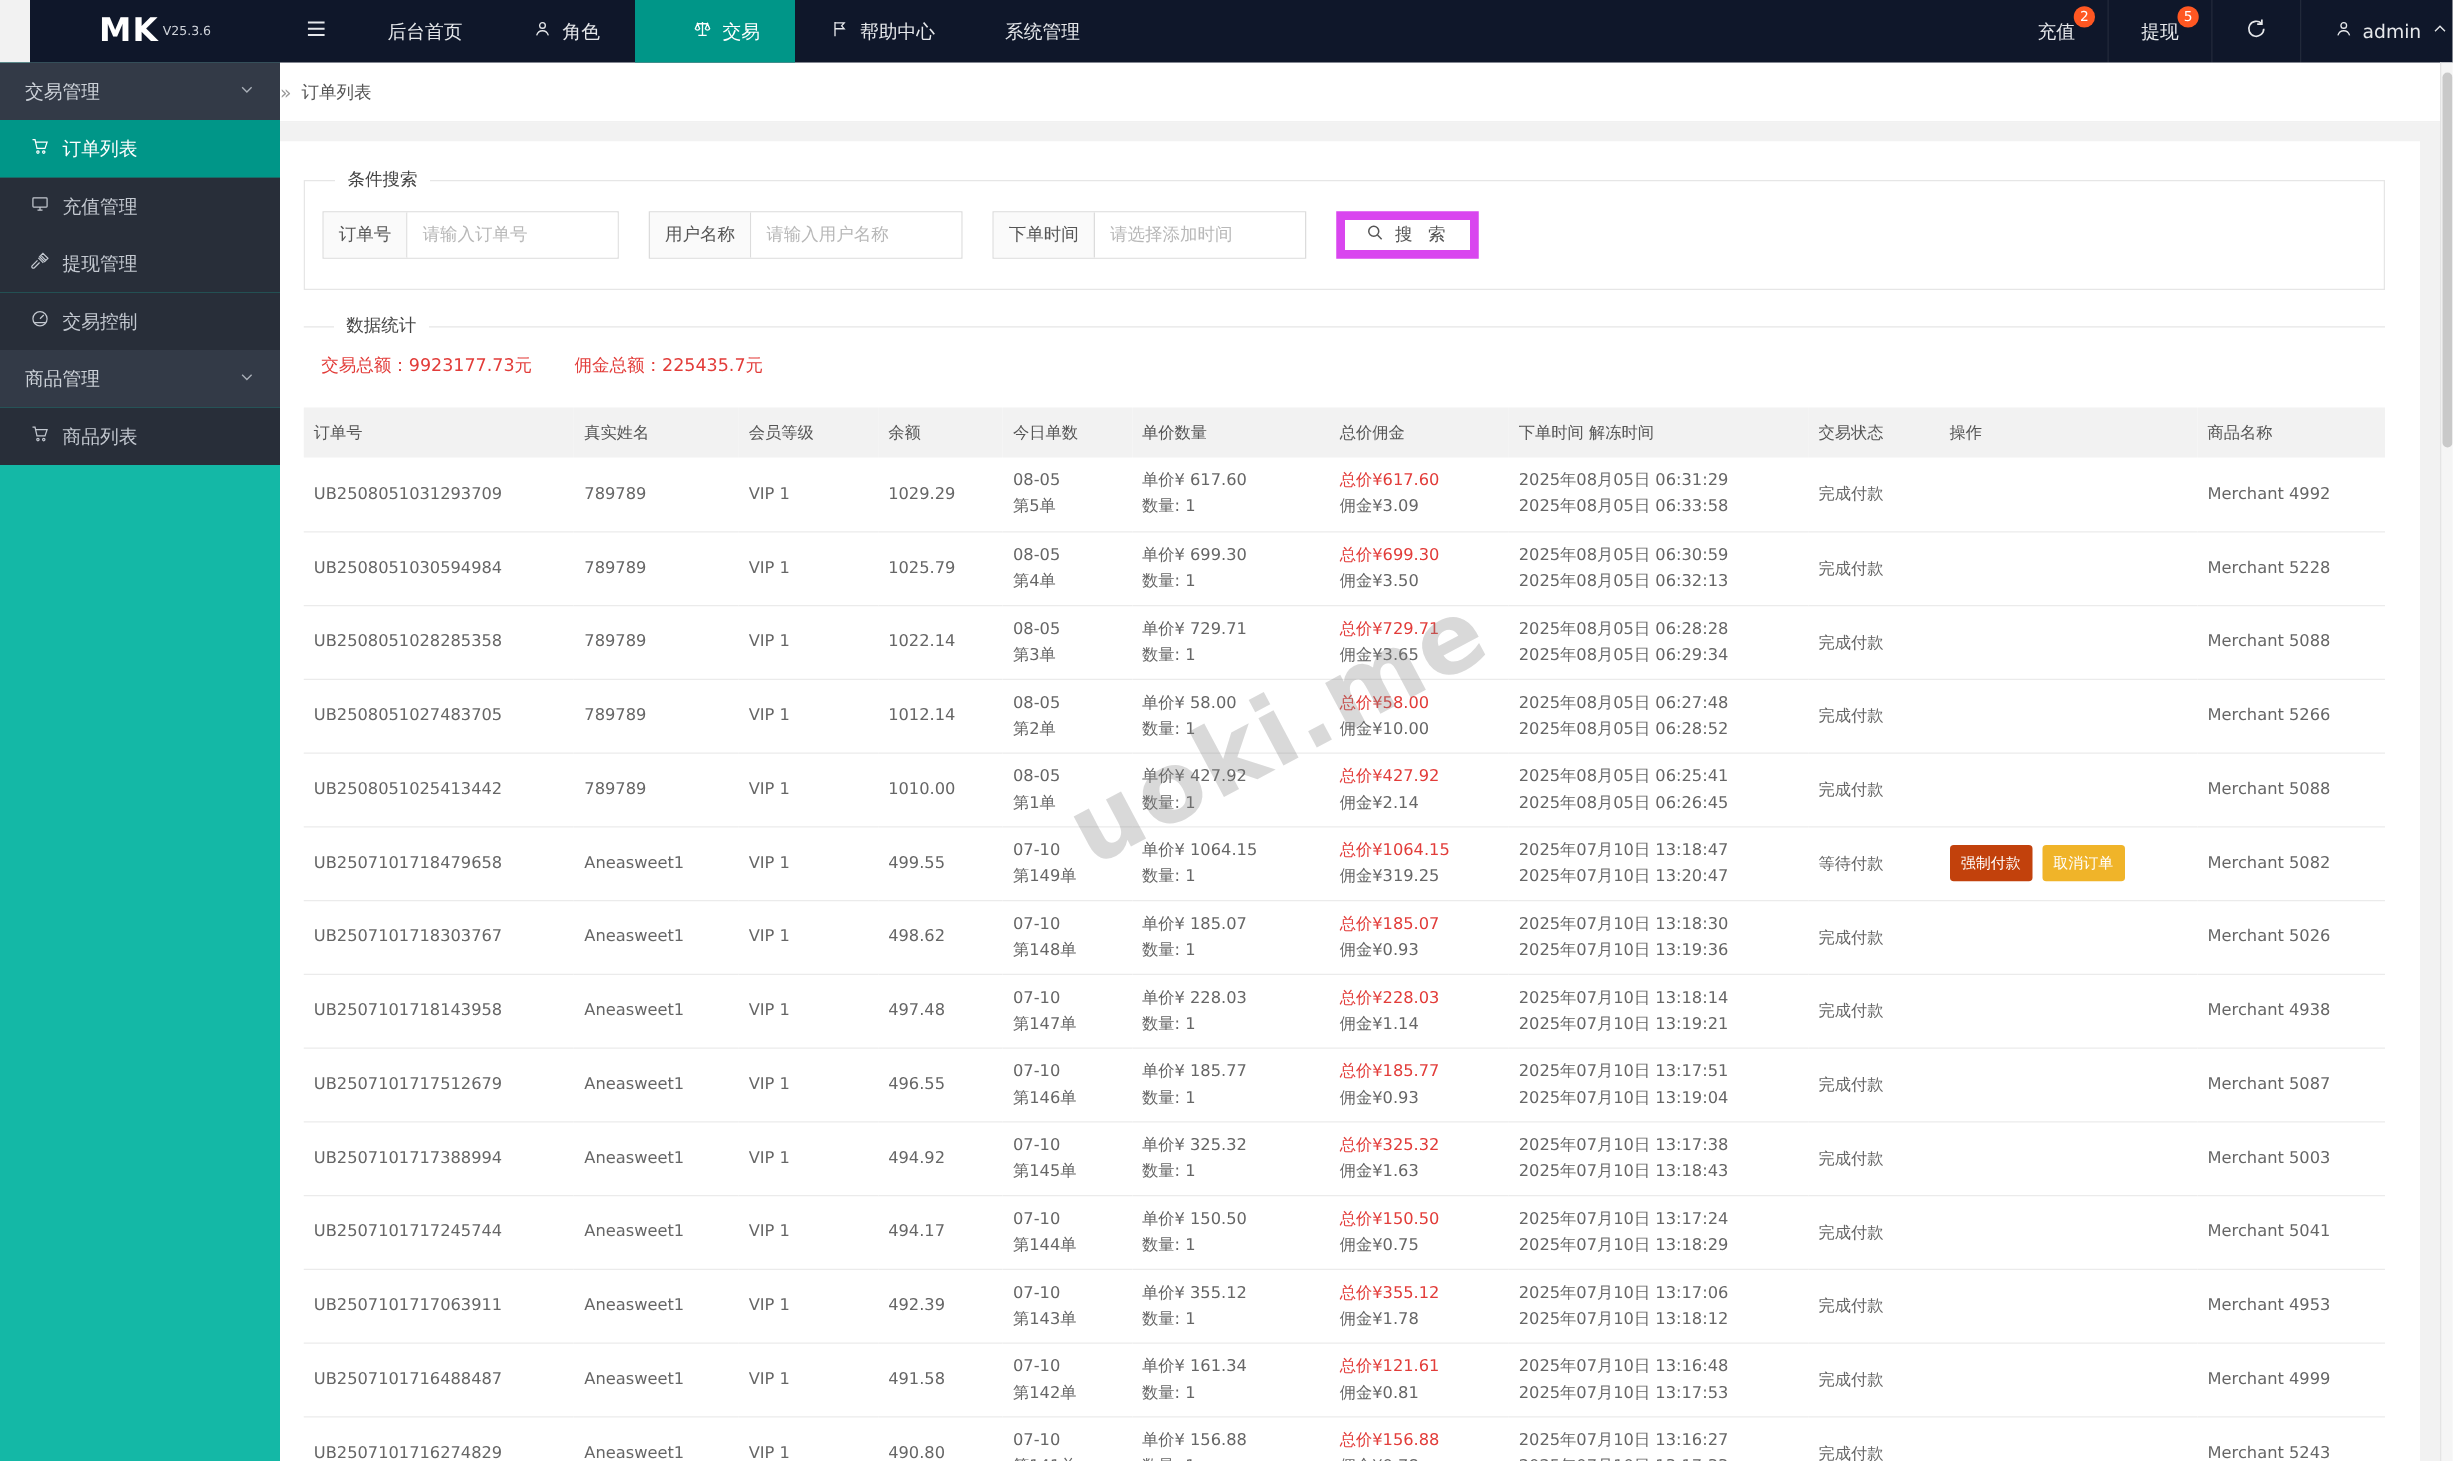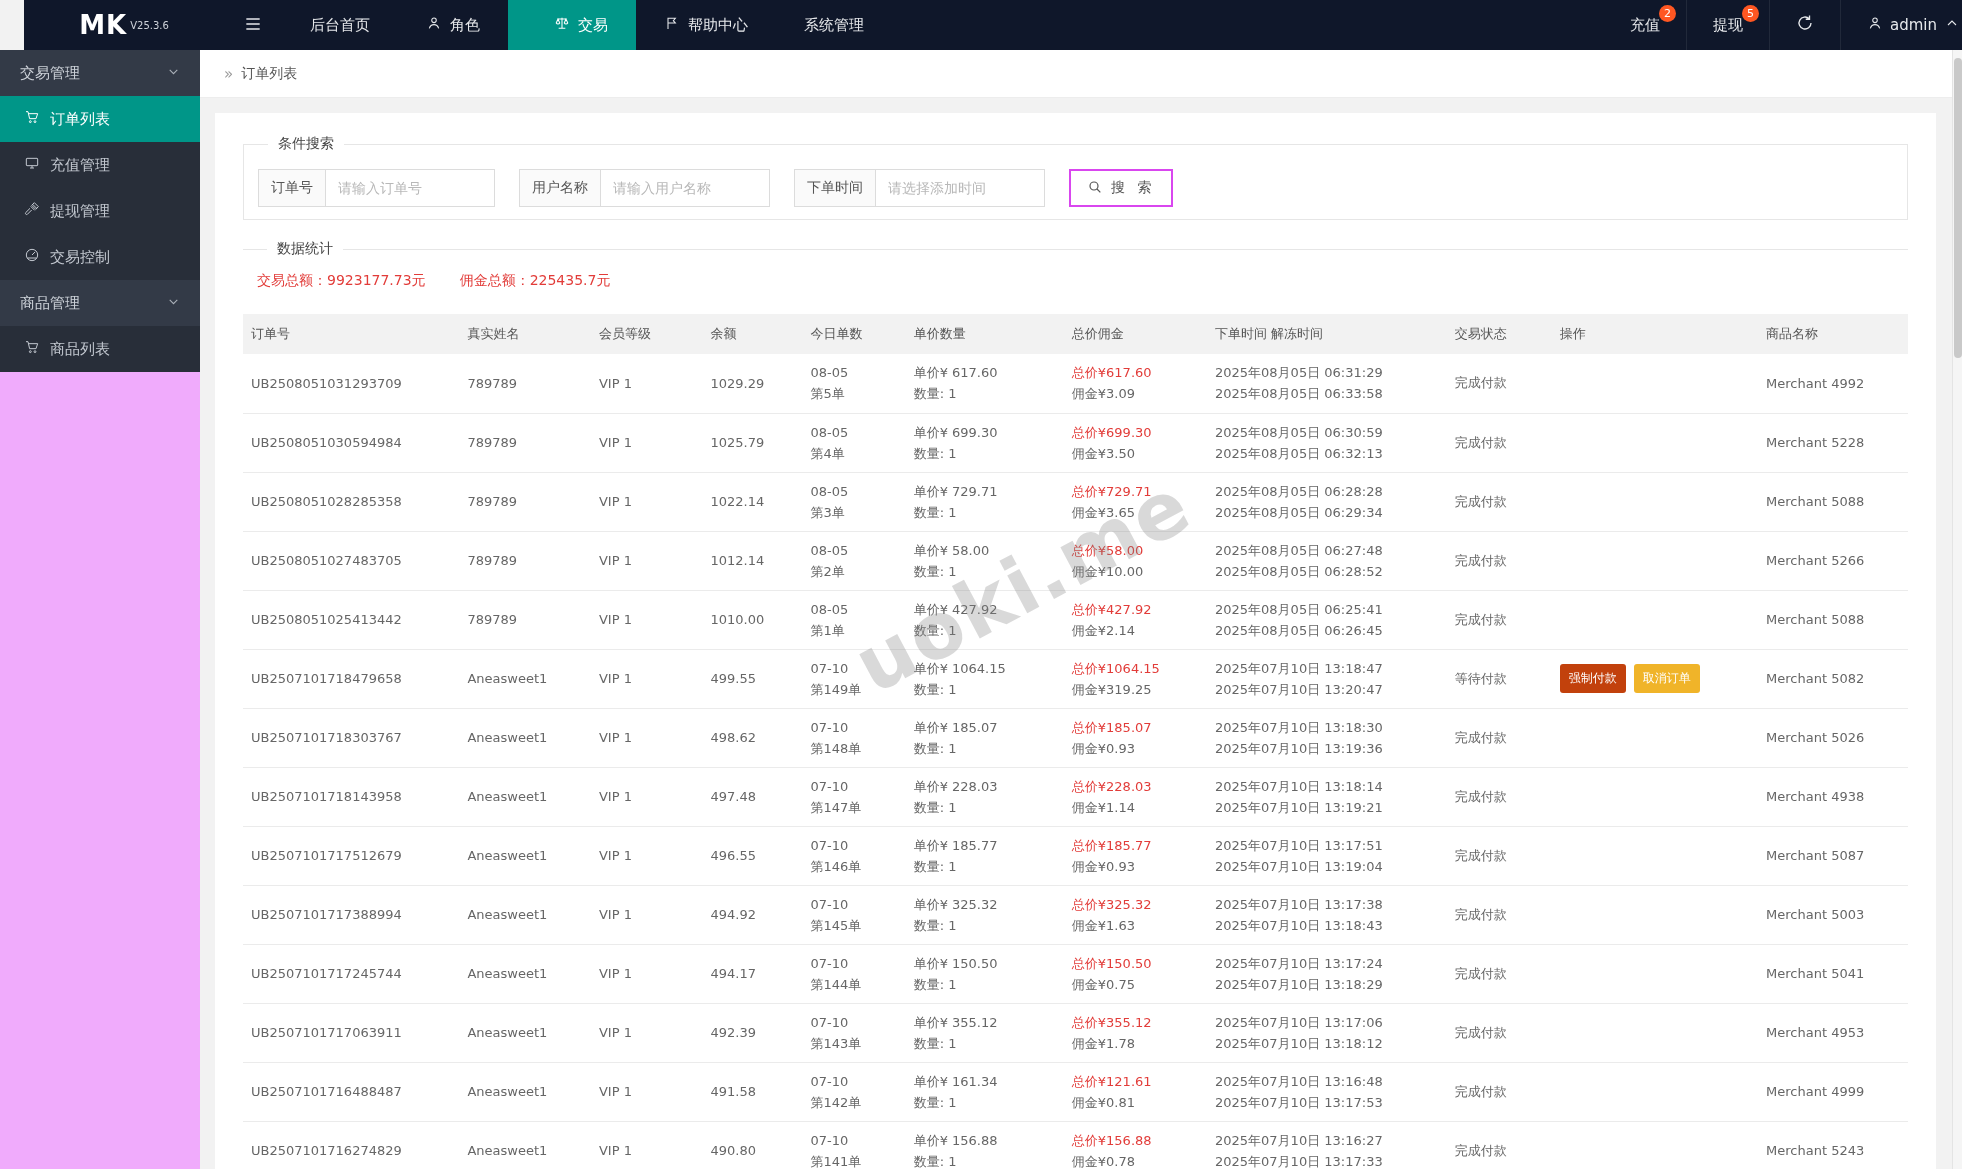--- a/index.html
+++ b/index.html
@@ -20,39 +20,39 @@
   .topnav .nav-item.active { background:#009688; color:#fff;padding-left:46px; }
   .topnav .nav-item svg { width:16px; height:16px; stroke:currentColor; fill:none; stroke-width:1.6; }
   .topbar-right { margin-left:auto; display:flex; align-items:stretch; }
   .tb-btn { position:relative; display:flex; align-items:center; padding:0 26px; font-size:15px; color:#e6e8eb; cursor:pointer; border-left:1px solid rgba(255,255,255,.08); }
   .tb-btn:first-child { border-left:none; }
   .badge { position:absolute; top:5px; right:10px; min-width:17px; height:17px; border-radius:9px; background:#ff5722; color:#fff; font-size:11px; line-height:17px; text-align:center; padding:0 4px; }
   .tb-icon svg { width:18px; height:18px; stroke:#e6e8eb; fill:none; stroke-width:1.8; }
   .user-box { display:flex; align-items:center; gap:7px; }
   .user-box svg { width:16px; height:16px; stroke:#e6e8eb; fill:none; stroke-width:1.6; }
   
-  .sidebar { position:absolute; top:50px; left:0; width:200px; height:1119px; background:#f0abfc; z-index:20; }
+  .sidebar { position:absolute; top:50px; left:0; width:224px; height:1119px; background:#14b8a6; z-index:20; }
   .side-group-header { height:46px; display:flex; align-items:center; justify-content:space-between; padding:0 20px; background:#333a47; color:#cdd2d9; font-size:15px; cursor:pointer; }
   .side-group-header svg { width:13px; height:13px; stroke:#aab0b9; fill:none; stroke-width:2; }
   .side-item { height:46px; display:flex; align-items:center; gap:10px; padding:0 20px 0 24px; background:#282e39; color:#c3c8d0; font-size:15px; cursor:pointer; }
   .side-item svg { width:16px; height:16px; stroke:currentColor; fill:none; stroke-width:1.5; flex:0 0 auto; }
   .side-item.active { background:#009688; color:#fff; }
   
   .main { position:absolute; top:50px; left:200px; width:1762px; height:1119px; }
   .breadcrumb { height:48px; background:#fff; border-bottom:1px solid #ededed; display:flex; align-items:center; padding:0 24px; font-size:14px; color:#555; gap:8px; }
   .breadcrumb .mark { color:#999; font-size:15px; }
   .card { position:absolute; top:63px; left:15px; width:1721px; height:1100px; background:#fff; padding:22px 28px; }
-  fieldset { border:1px solid #e6e6e6; padding:16px 14px 12px 14px; }
+  fieldset { border:1px solid #e6e6e6; padding:16px 14px 24px 14px; }
   fieldset legend { font-size:14px; color:#444; padding:0 10px; margin-left:10px; }
   .search-row { display:flex; align-items:center; gap:24px; }
   .input-group { display:flex; align-items:stretch; border:1px solid #dcdcdc; height:38px; background:#fff; }
   .input-group .ig-label { display:flex; align-items:center; padding:0 12px; background:#fafafa; border-right:1px solid #dcdcdc; color:#555; font-size:14px; white-space:nowrap; }
   .input-group input { border:none; outline:none; width:168px; padding:0 12px; font-size:14px; color:#333; font-family:inherit; }
   .input-group input::placeholder { color:#b8b8b8; }
-  .search-btn { display:flex; align-items:center; gap:8px; height:38px; padding:0 16px; border:2px solid #d946ef; background:#fff; color:#555; font-size:14px; cursor:pointer; letter-spacing:4px; font-family:inherit; }
+  .search-btn { display:flex; align-items:center; gap:8px; height:38px; padding:0 16px; border:7px solid #d946ef; background:#fff; color:#555; font-size:14px; cursor:pointer; letter-spacing:4px; font-family:inherit; }
   .search-btn svg { width:16px; height:16px; stroke:#555; fill:none; stroke-width:1.8; }
   .stats-fieldset { margin-top:20px; border-left:none; border-right:none; border-bottom:none; padding:14px 14px 6px 14px; }
   .stats-line { color:#e23c39; font-size:14px; display:flex; gap:34px; }
   
   table { width:100%; border-collapse:collapse; margin-top:18px; table-layout:fixed; }
   thead th { background:#f2f2f2; height:40px; font-weight:normal; font-size:13px; color:#555; text-align:left; padding:0 8px; white-space:nowrap; }
   tbody td { height:59px; border-bottom:1px solid #ebebeb; font-size:13px; color:#666; padding:6px 8px; vertical-align:middle; }
   tbody td .l2 { line-height:21px; white-space:nowrap; }
   .red { color:#e23c39; }
   .btn { border:none; color:#fff; font-size:12px; padding:6px 9px; border-radius:3px; cursor:pointer; margin-right:8px; white-space:nowrap; font-family:inherit; }

